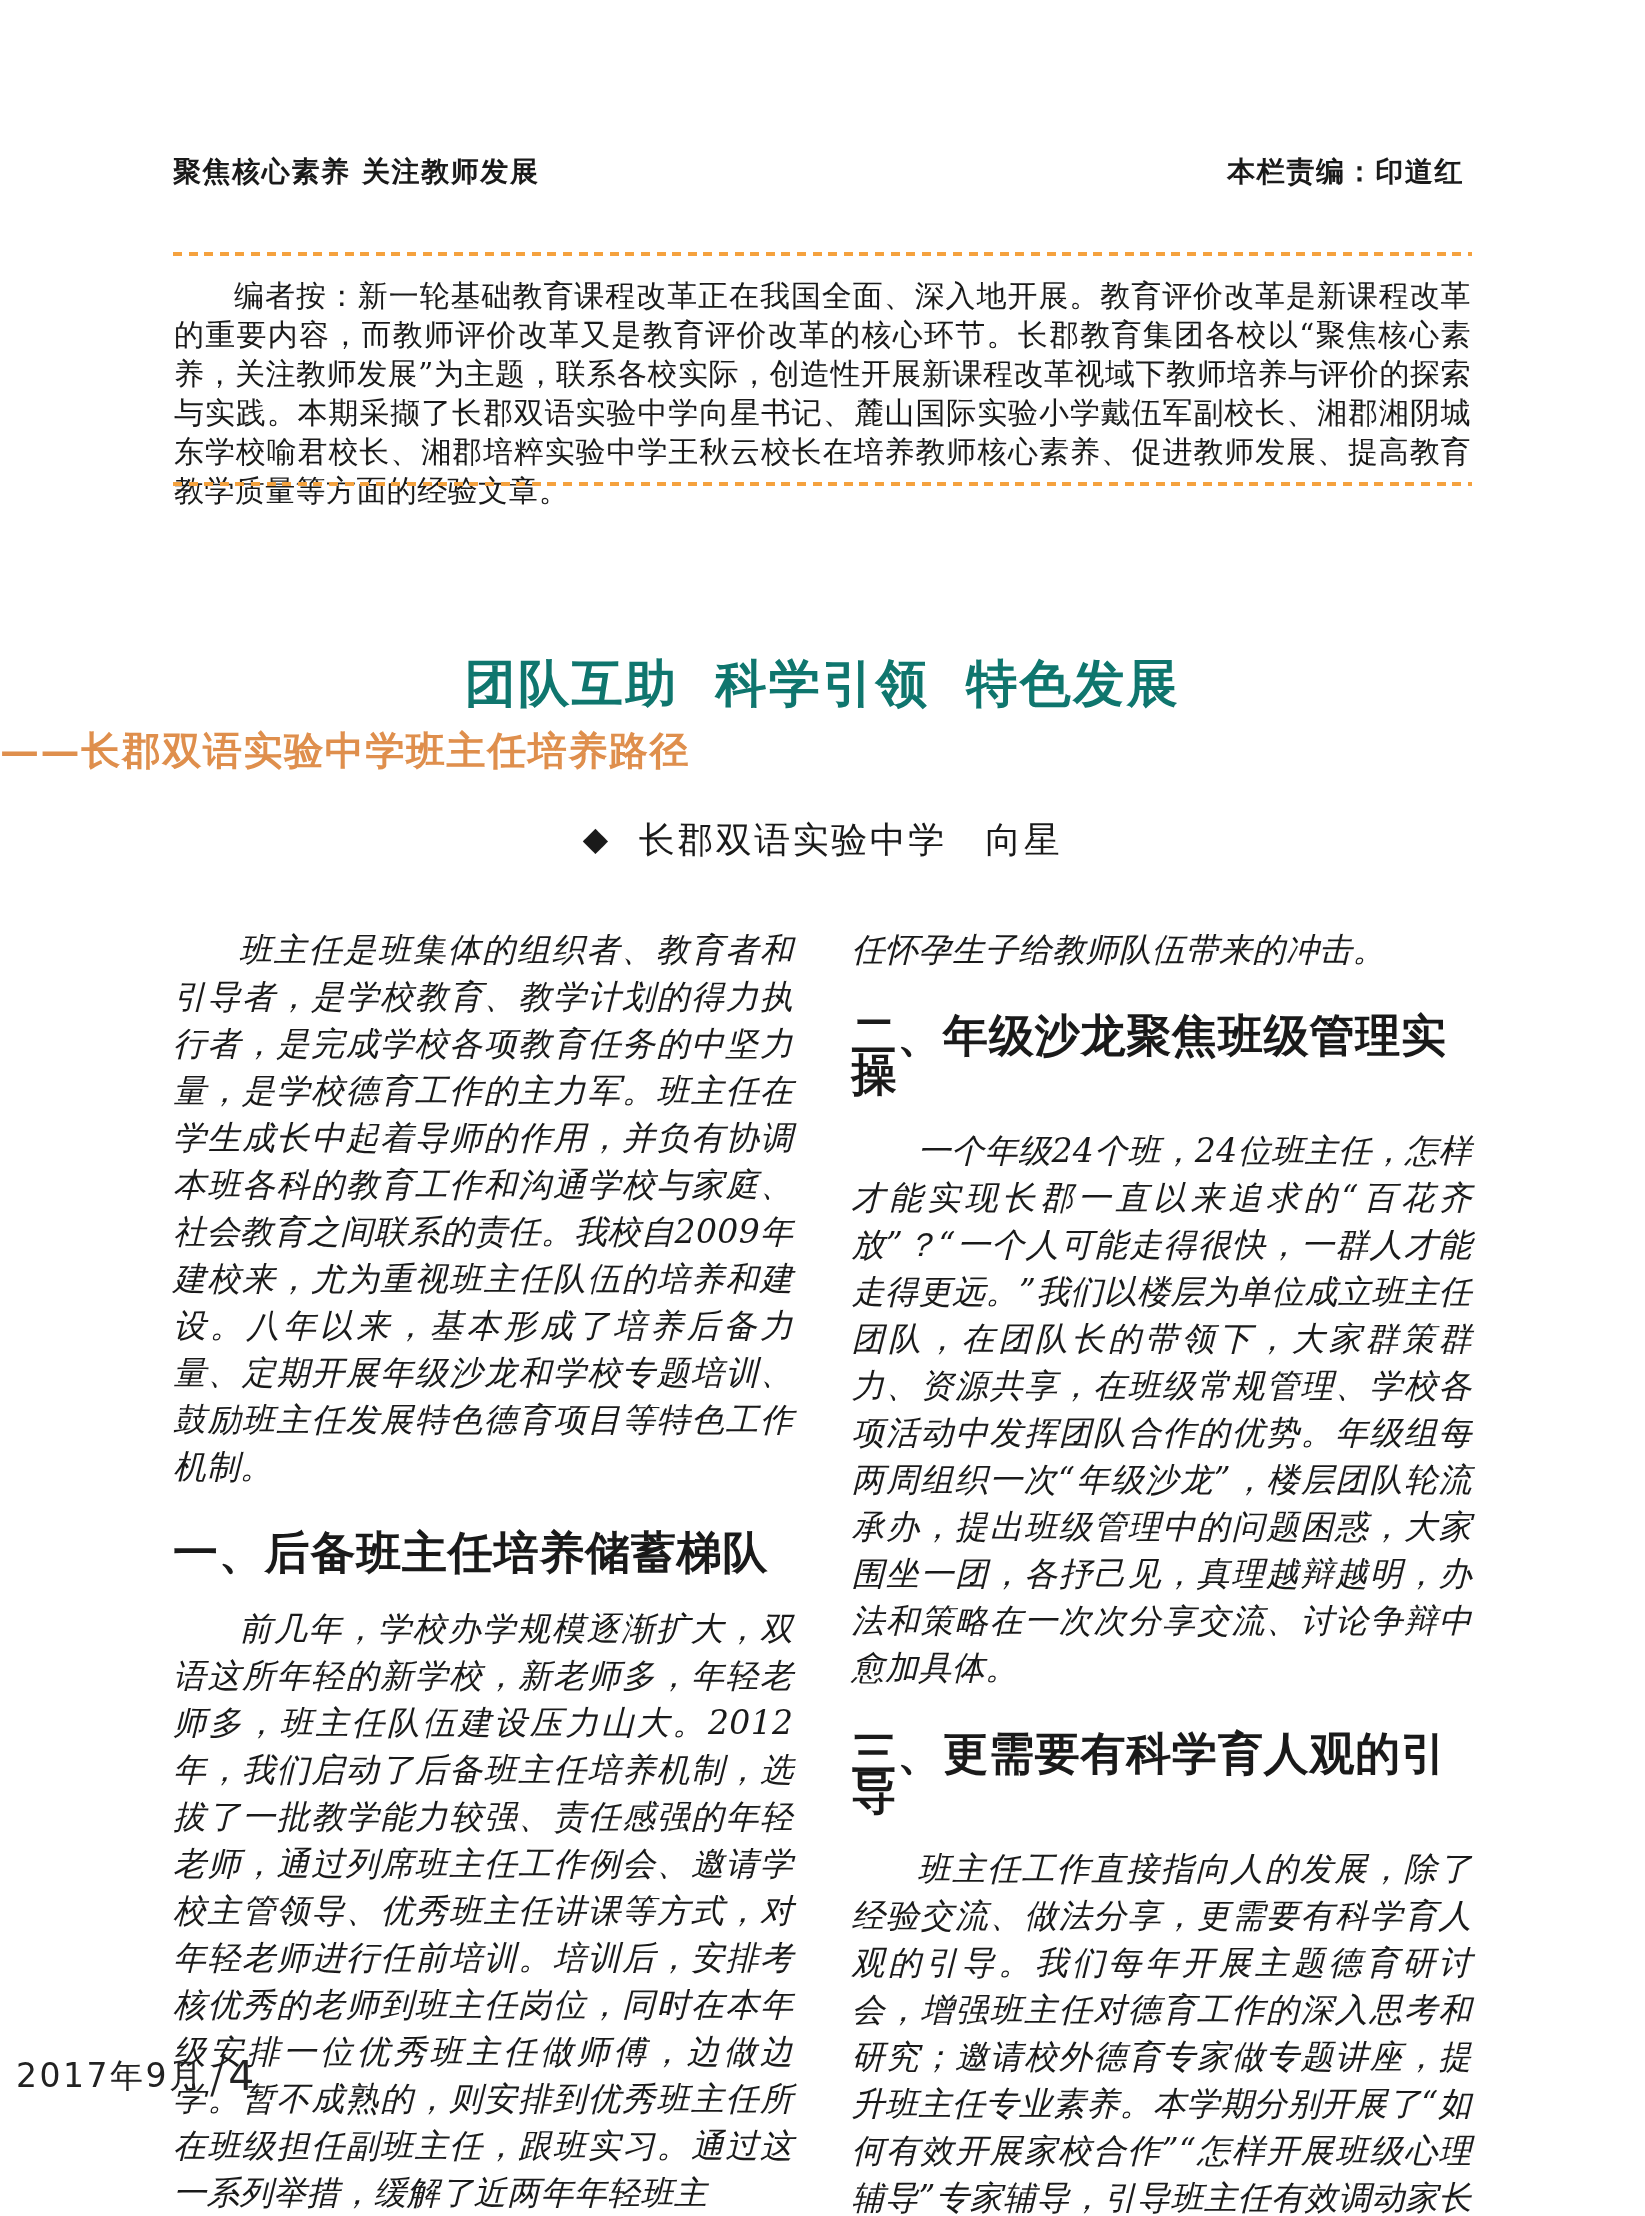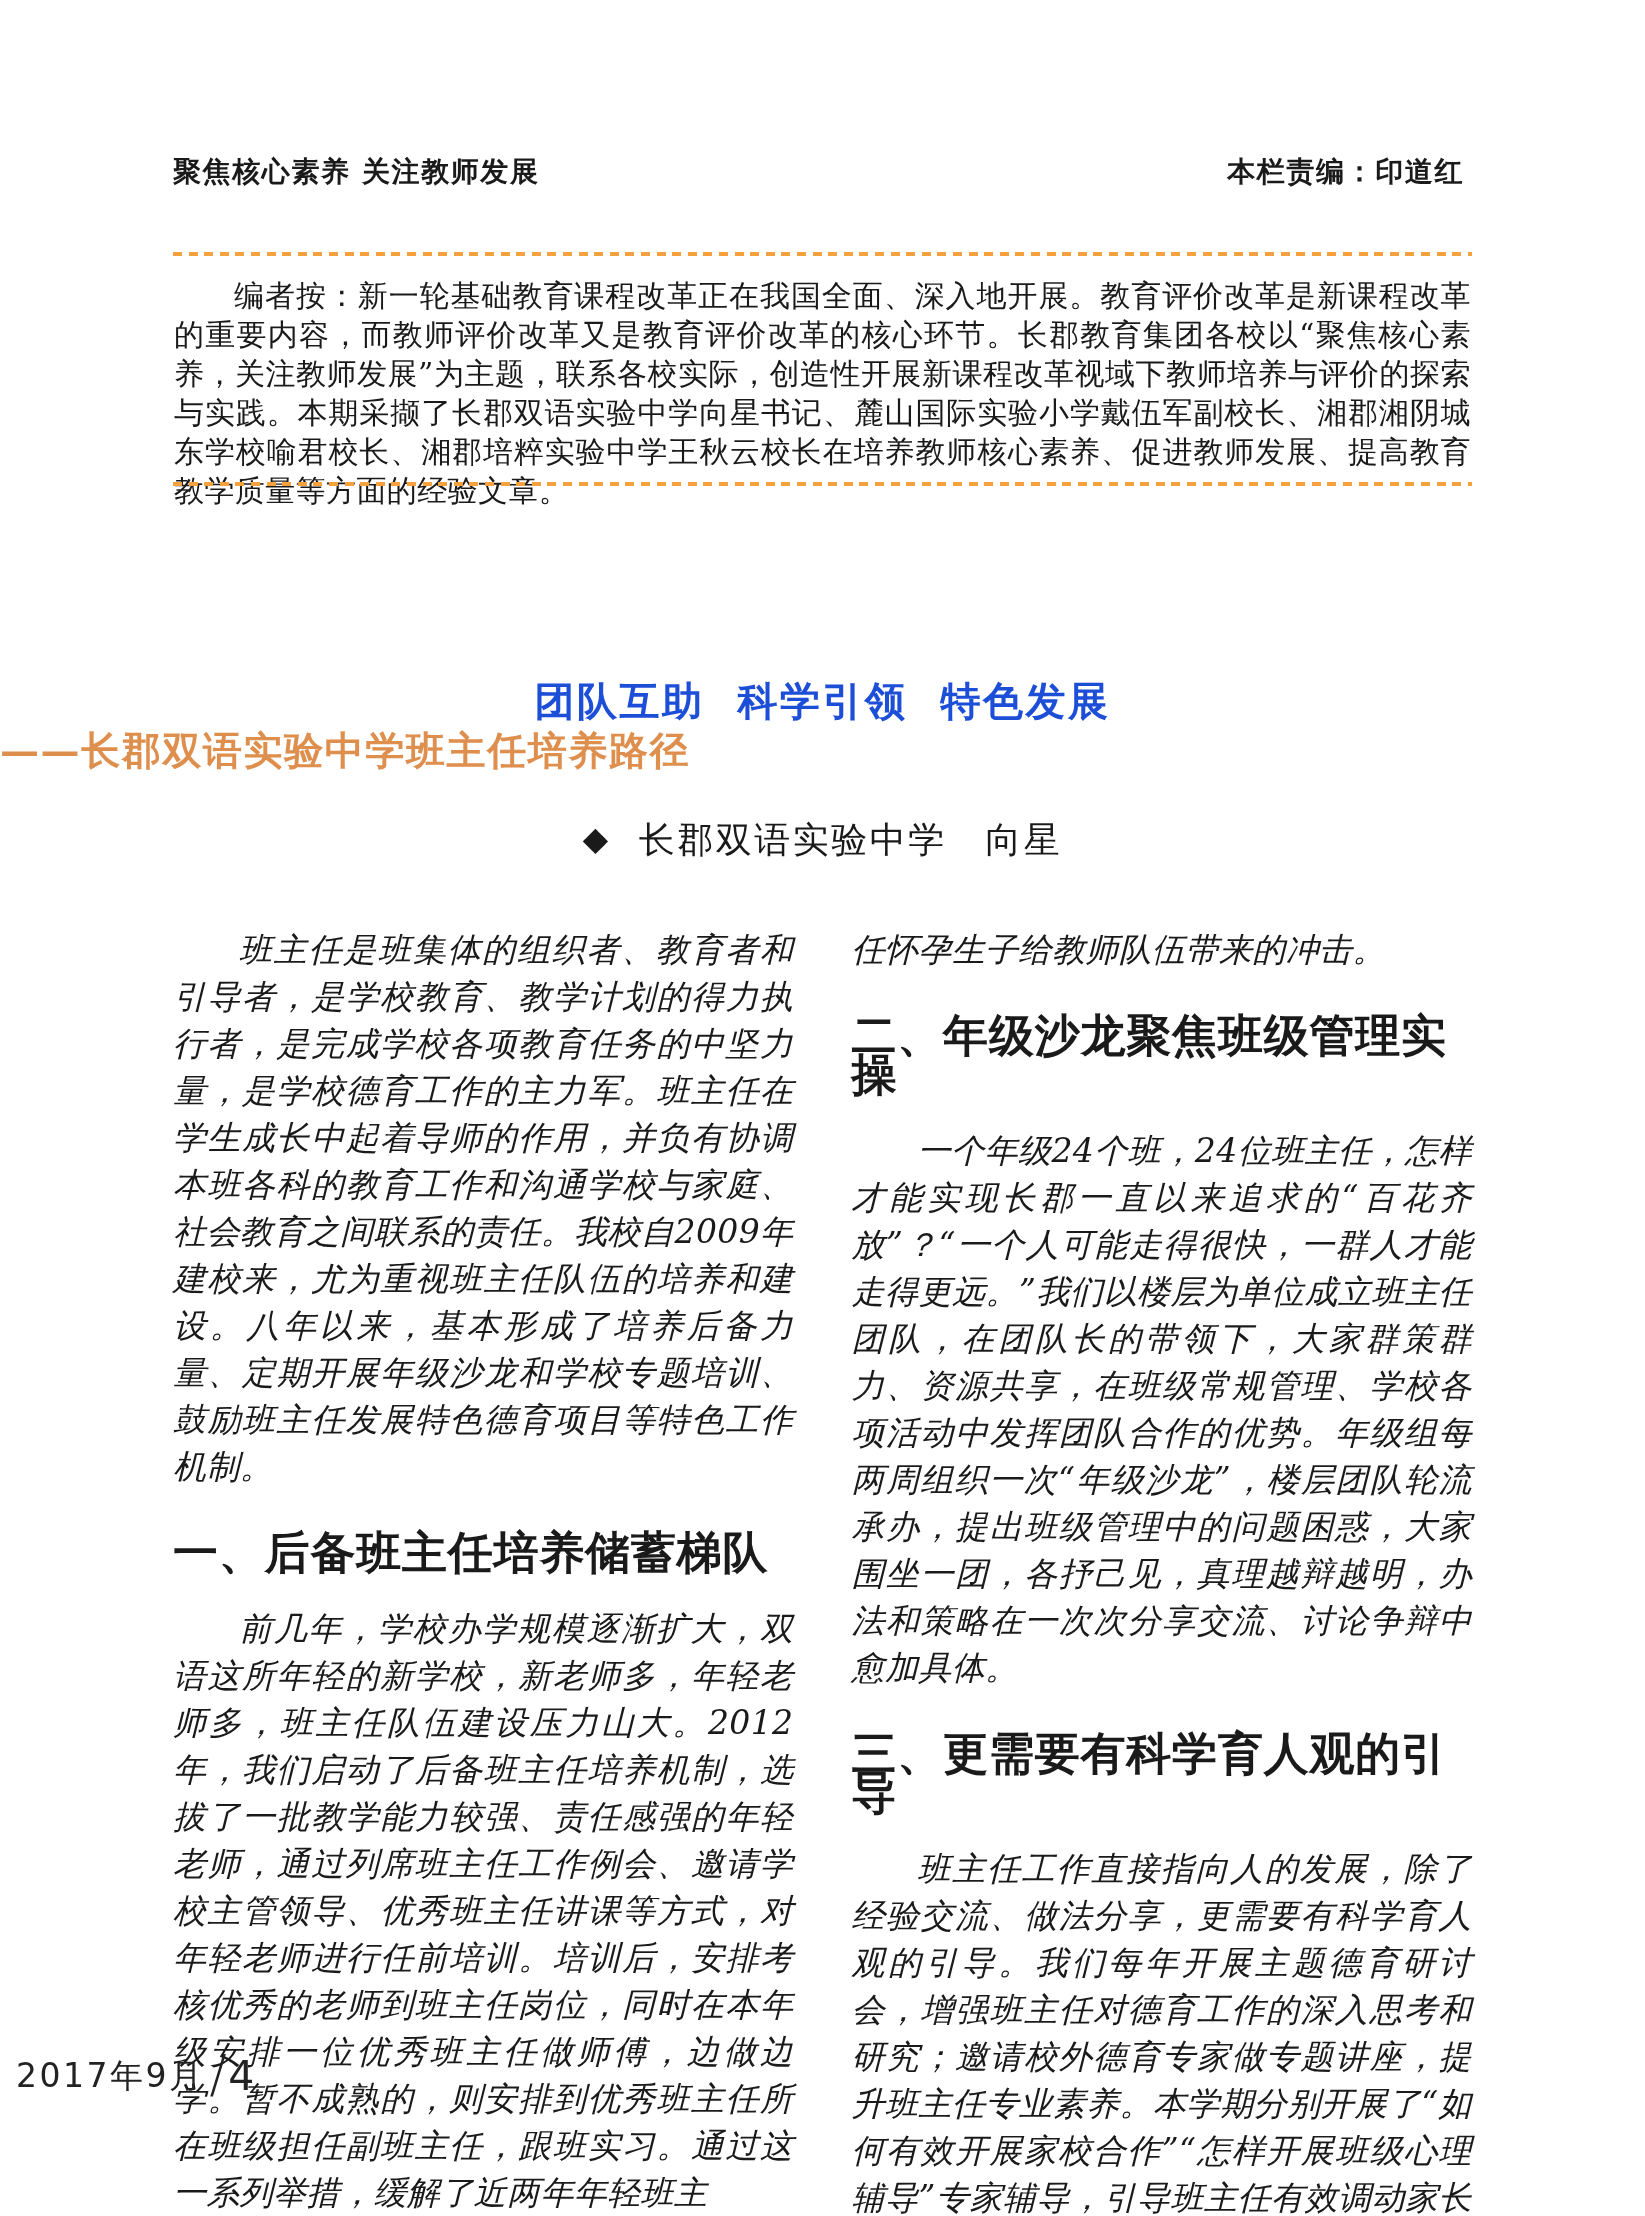--- a/index.html
+++ b/index.html
@@ -46,27 +46,26 @@
     text-align: justify;
     text-indent: 2em;
     letter-spacing: 0.4px;
   }
 
   
   .article-title {
     position: absolute;
     top: 650px; left: 0; right: 0;
     text-align: center;
-    color: #1d4ed8;
+    color: #0f766e;
     font-family: "DejaVu Serif", serif;
     font-weight: 700;
-    font-size: 40px;
+    font-size: 51px;
     word-spacing: 16.5px;
     letter-spacing: 2.5px;
-    margin-top: 24px;
   }
   .article-subtitle {
     position: absolute;
     top: 724px; left: 0; right: 0;
     text-align: left;
     color: #DF8F4D;
     font-family: "DejaVu Serif", serif;
     font-weight: 700;
     font-size: 39px;
     letter-spacing: 1.6px;

